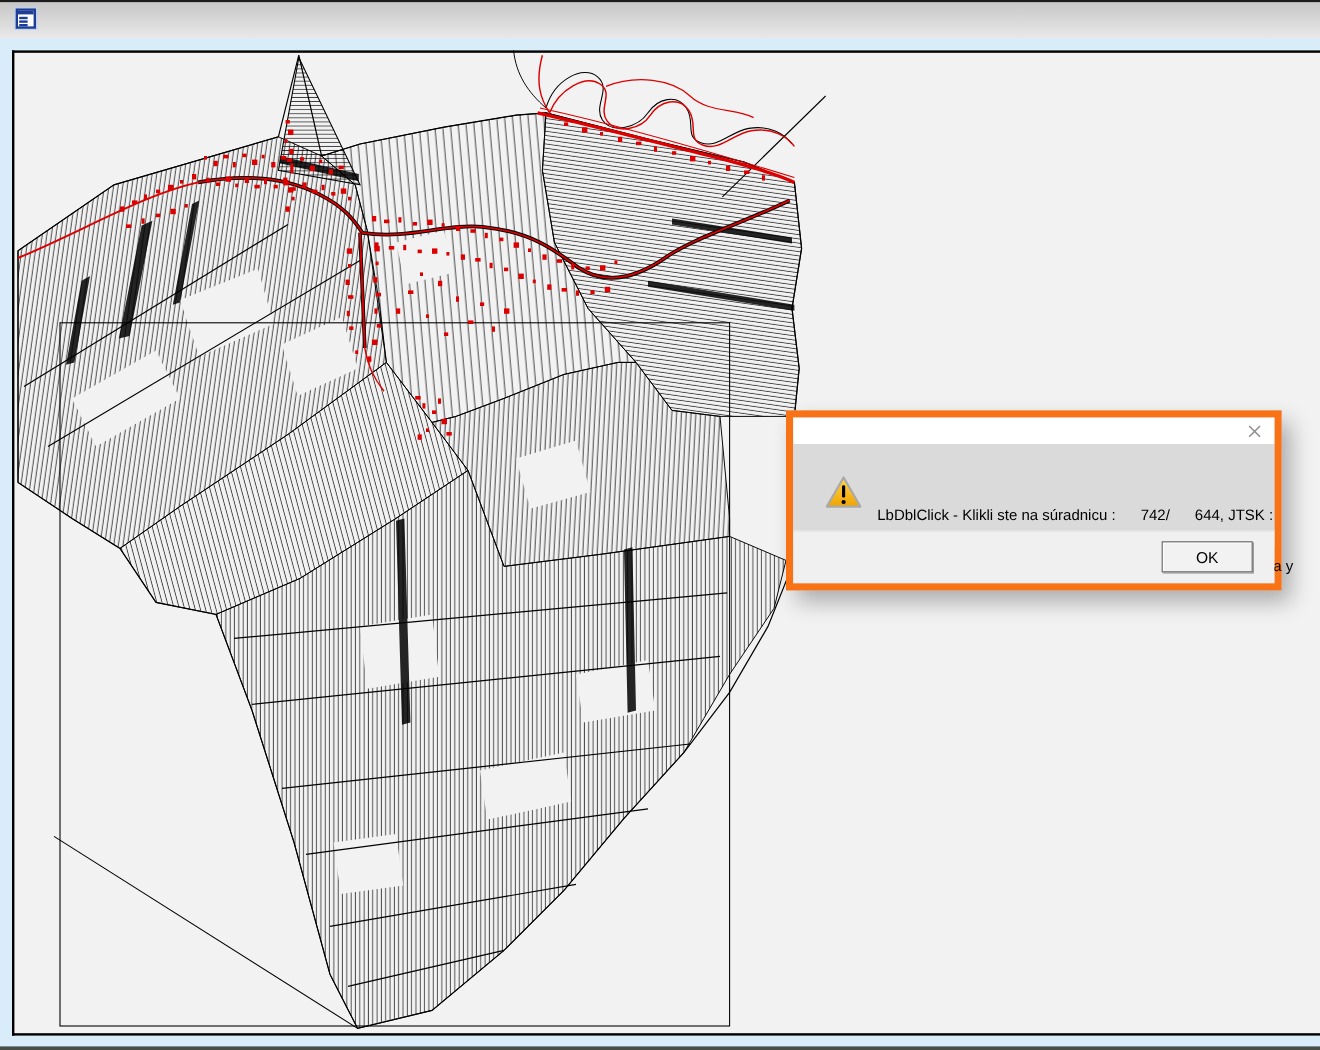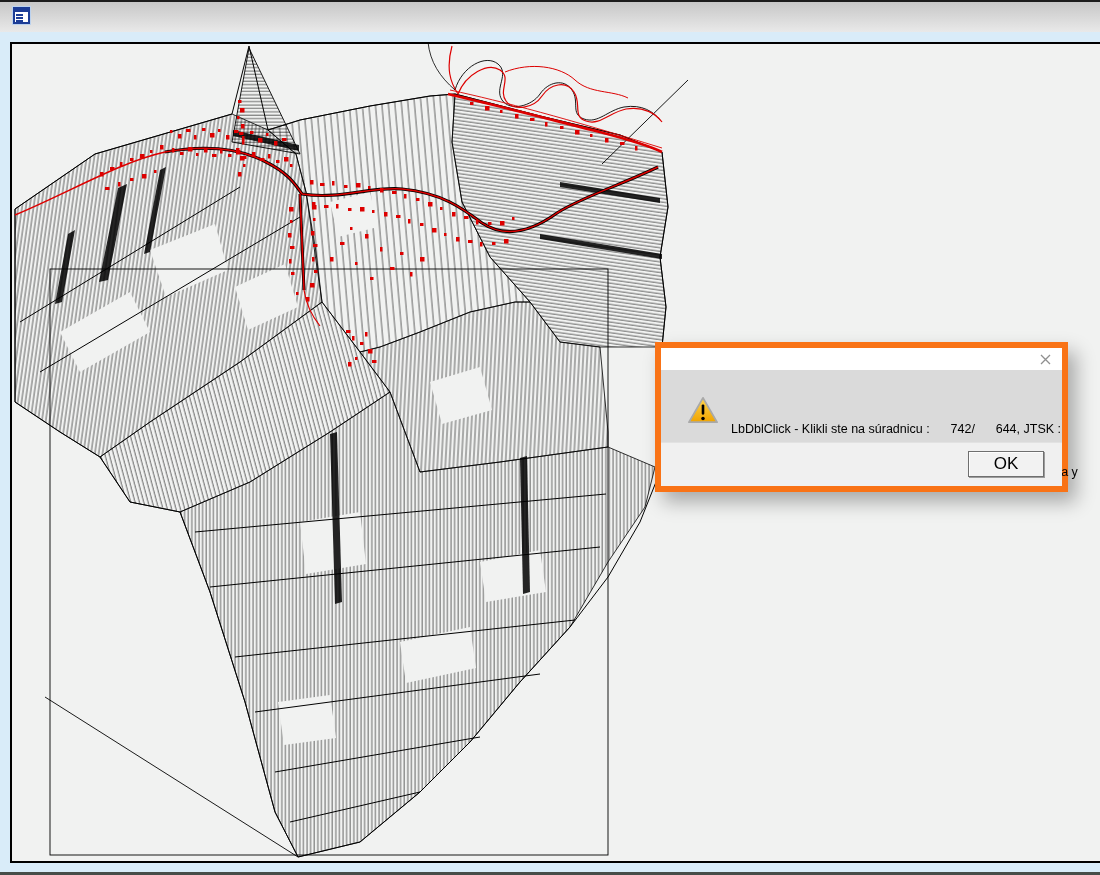--- a/index.html
+++ b/index.html
@@ -26,21 +26,21 @@
   .dlg-title{position:absolute;left:0;top:0;right:0;height:22px;background:#fff;}
   .dlg-close{position:absolute;right:8px;top:4px;width:18px;height:15px;cursor:pointer;
     display:flex;align-items:center;justify-content:center;}
   .dlg-body{position:absolute;left:0;top:22px;right:0;height:85px;background:#dadada;
     display:flex;align-items:flex-start;padding:23px 14px 0 27px;box-sizing:border-box;gap:13px;}
   .dlg-msg{font-size:12.5px;line-height:14.4px;color:#000;white-space:pre;}
   .dlg-footer{position:absolute;left:0;bottom:0;right:0;height:43px;background:#f0f0f0;
     border-top:1px solid #e2e2e2;}
   .ok-btn{position:absolute;right:18px;top:8px;width:76px;height:26px;background:#f2f2f2;
     border:1px solid #6f6f6f;box-shadow:1px 1px 0 rgba(0,0,0,.35),inset 1px 1px 0 #fdfdfd;
-    font-size:17px;color:#000;font-family:"Liberation Sans",sans-serif;cursor:pointer;}
+    font-size:13px;color:#000;font-family:"Liberation Sans",sans-serif;cursor:pointer;}
   .warn-ic{flex:0 0 auto;margin-top:3px;}
 </style>
 </head>
 <body>
 
 <div class="window">
 
   <div class="topbar">
     <div class="win-icon">
       <div class="bar"></div>

